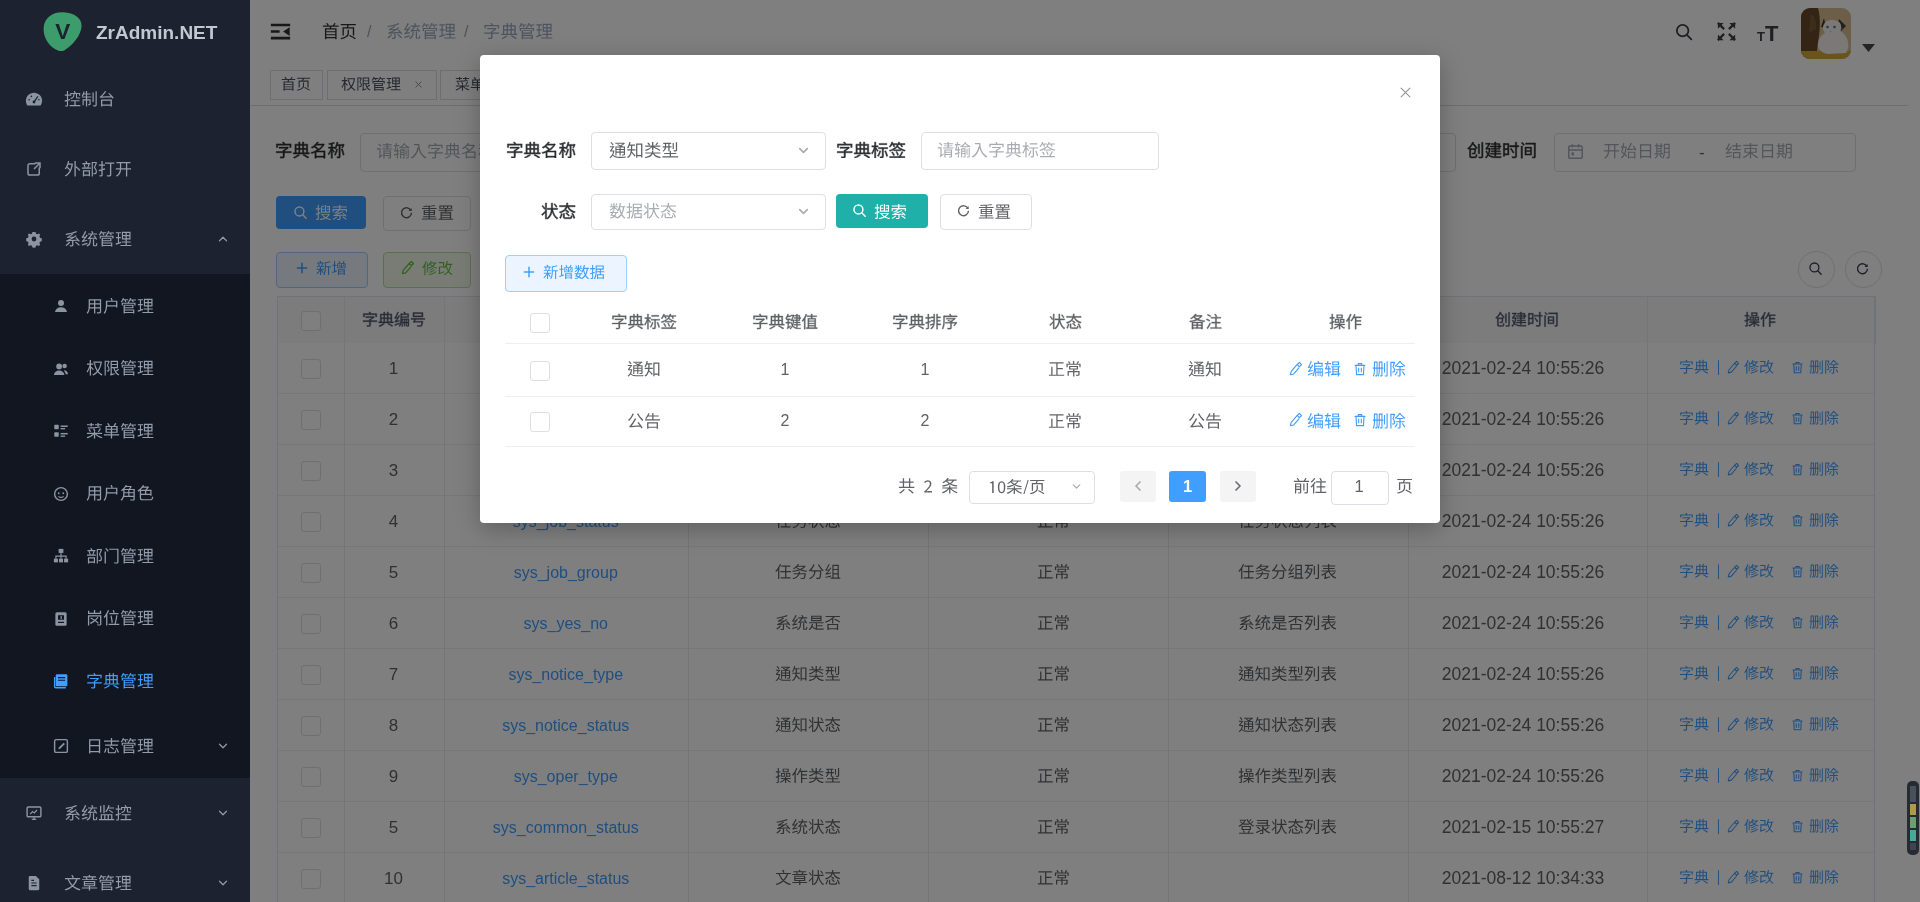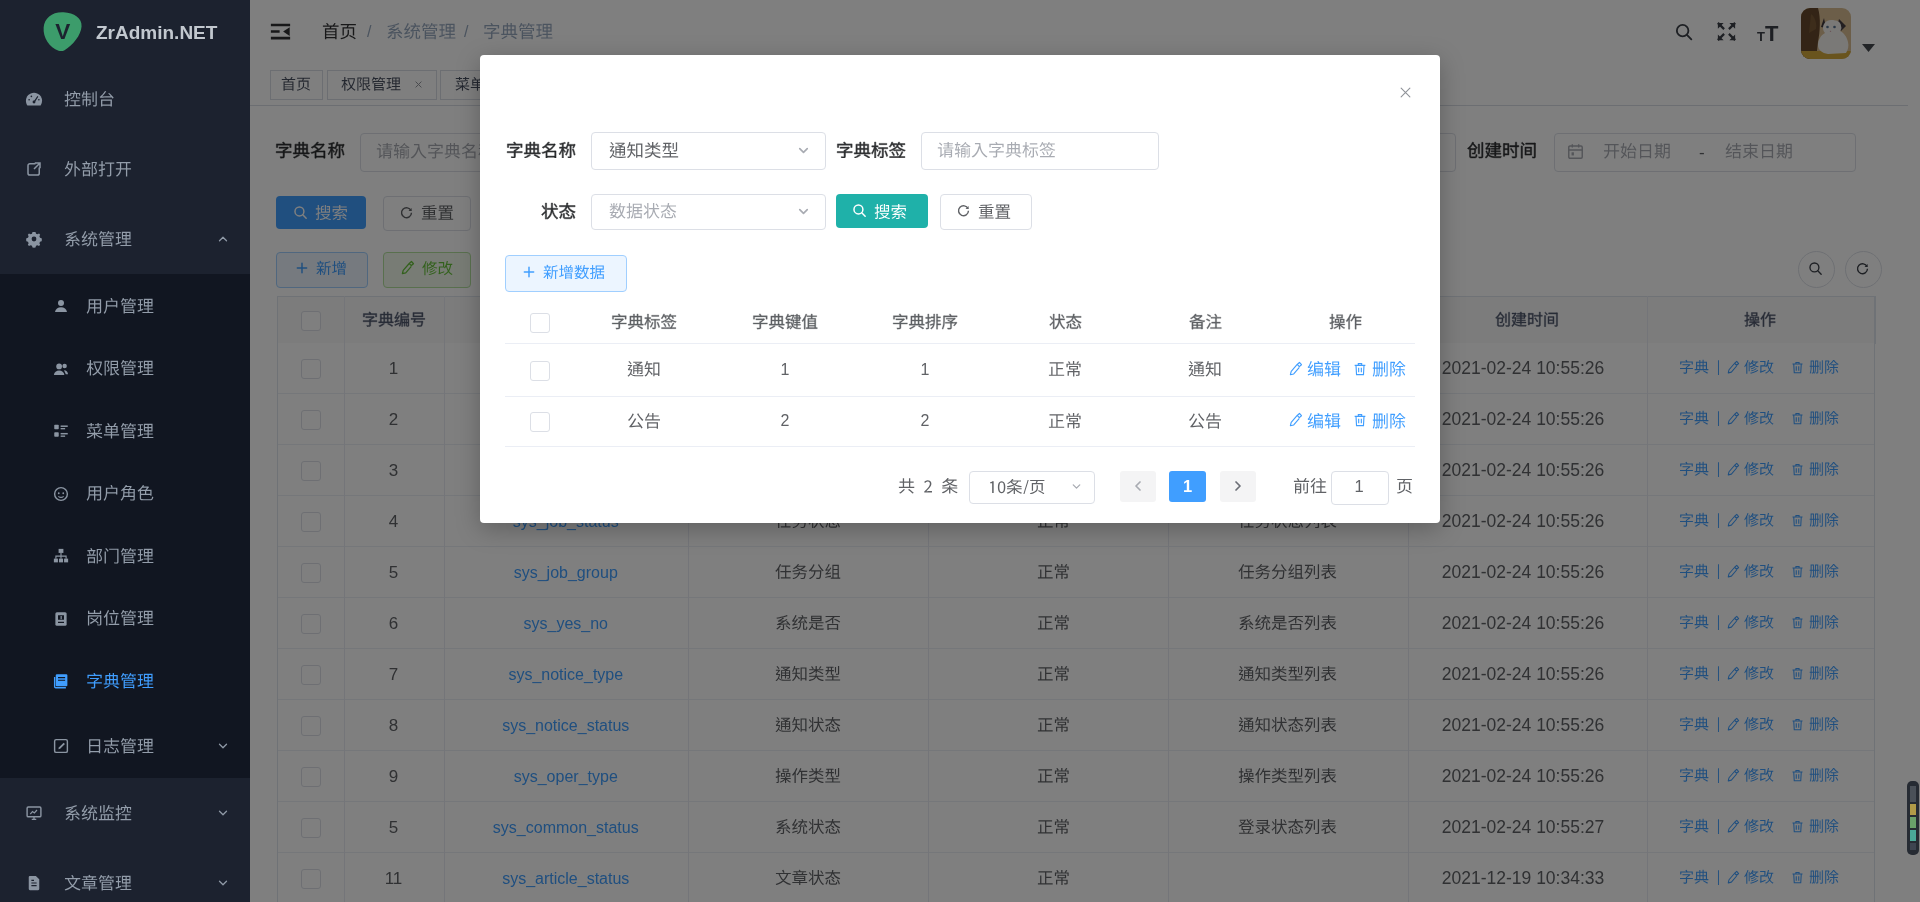--- a/index.html
+++ b/index.html
@@ -959,21 +959,21 @@
 <svg class="a" style="left:1238.2px;top:817.6px" width="99.0" height="16.8" viewBox="0 0 1500 255">
     <g fill="#606266" transform="translate(0,225) scale(1,-1)">
       <use href="#u767b" x="0"></use>
       <use href="#u5f55" x="250"></use>
       <use href="#u72b6" x="500"></use>
       <use href="#u6001" x="750"></use>
       <use href="#u5217" x="1000"></use>
       <use href="#u8868" x="1250"></use>
     </g>
   </svg>
-<div class="a" style="left:1523.0px;top:816.5px;font:400 17.5px &quot;Liberation Sans&quot;,sans-serif;color:#606266;line-height:21.5px;white-space:pre;transform:translateX(-50%)">2021-02-24 10:55:27</div>
+<div class="a" style="left:1523.0px;top:816.5px;font:400 17.5px &quot;Liberation Sans&quot;,sans-serif;color:#606266;line-height:21.5px;white-space:pre;transform:translateX(-50%)">2021-02-15 10:55:27</div>
 <svg class="a" style="left:1679.0px;top:818.4px" width="41.5" height="15.3" viewBox="0 0 692 255">
     <g fill="#409eff" transform="translate(0,225) scale(1,-1)">
       <use href="#u5b57" x="0"></use>
       <use href="#u5178" x="250"></use>
       <use href="#u7c" x="625"></use>
     </g>
   </svg>
 <svg class="a" style="left:1726.0px;top:818.5px" width="15" height="15" viewBox="0 0 24 24">
     <path d="M13.8 5.2l3.4-3 3 3.4-3.2 2.8M13.8 5.2l-9 10.4-1.2 5 5-1.2 8.4-9.8M13.8 5.2l3.2 3.2" fill="none" stroke="#409eff" stroke-width="1.7" stroke-linejoin="round"></path>
   </svg>
@@ -987,37 +987,37 @@
     <path d="M4 6.5h16M9.5 6V4h5v2M6 6.5l.8 14h10.4l.8-14M10 10v7M14 10v7" fill="none" stroke="#409eff" stroke-width="1.7"></path>
   </svg>
 <svg class="a" style="left:1809.0px;top:818.4px" width="30.0" height="15.3" viewBox="0 0 500 255">
     <g fill="#409eff" transform="translate(0,225) scale(1,-1)">
       <use href="#u5220" x="0"></use>
       <use href="#u9664" x="250"></use>
     </g>
   </svg>
 <div class="a" style="left:277px;top:853px;width:1596.5px;height:50px;background:#fff;border-bottom:1px solid #ebeef5"></div>
 <div class="a" style="left:301.25px;top:868.5px;width:18px;height:18px;background:#fff;border:1px solid #dcdfe6;border-radius:3px"></div>
-<div class="a" style="left:393.5px;top:867.5px;font:400 17px &quot;Liberation Sans&quot;,sans-serif;color:#606266;line-height:21px;white-space:pre;transform:translateX(-50%)">11</div>
+<div class="a" style="left:393.5px;top:867.5px;font:400 17px &quot;Liberation Sans&quot;,sans-serif;color:#606266;line-height:21px;white-space:pre;transform:translateX(-50%)">10</div>
 <div class="a" style="left:565.75px;top:868.5px;font:400 16px &quot;Liberation Sans&quot;,sans-serif;color:#409eff;line-height:20px;white-space:pre;transform:translateX(-50%)">sys_article_status</div>
 <svg class="a" style="left:775.0px;top:868.6px" width="66.0" height="16.8" viewBox="0 0 1000 255">
     <g fill="#606266" transform="translate(0,225) scale(1,-1)">
       <use href="#u6587" x="0"></use>
       <use href="#u7ae0" x="250"></use>
       <use href="#u72b6" x="500"></use>
       <use href="#u6001" x="750"></use>
     </g>
   </svg>
 <svg class="a" style="left:1036.5px;top:868.6px" width="33.0" height="16.8" viewBox="0 0 500 255">
     <g fill="#606266" transform="translate(0,225) scale(1,-1)">
       <use href="#u6b63" x="0"></use>
       <use href="#u5e38" x="250"></use>
     </g>
   </svg>
-<div class="a" style="left:1523.0px;top:867.5px;font:400 17.5px &quot;Liberation Sans&quot;,sans-serif;color:#606266;line-height:21.5px;white-space:pre;transform:translateX(-50%)">2021-12-19 10:34:33</div>
+<div class="a" style="left:1523.0px;top:867.5px;font:400 17.5px &quot;Liberation Sans&quot;,sans-serif;color:#606266;line-height:21.5px;white-space:pre;transform:translateX(-50%)">2021-08-12 10:34:33</div>
 <svg class="a" style="left:1679.0px;top:869.4px" width="41.5" height="15.3" viewBox="0 0 692 255">
     <g fill="#409eff" transform="translate(0,225) scale(1,-1)">
       <use href="#u5b57" x="0"></use>
       <use href="#u5178" x="250"></use>
       <use href="#u7c" x="625"></use>
     </g>
   </svg>
 <svg class="a" style="left:1726.0px;top:869.5px" width="15" height="15" viewBox="0 0 24 24">
     <path d="M13.8 5.2l3.4-3 3 3.4-3.2 2.8M13.8 5.2l-9 10.4-1.2 5 5-1.2 8.4-9.8M13.8 5.2l3.2 3.2" fill="none" stroke="#409eff" stroke-width="1.7" stroke-linejoin="round"></path>
   </svg>

